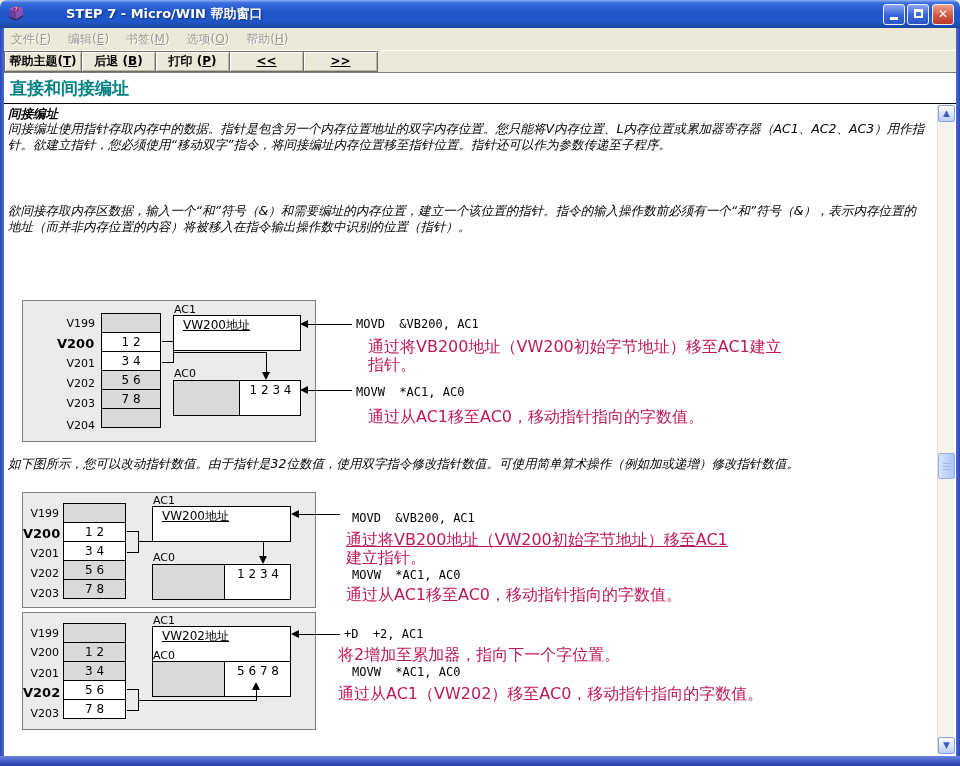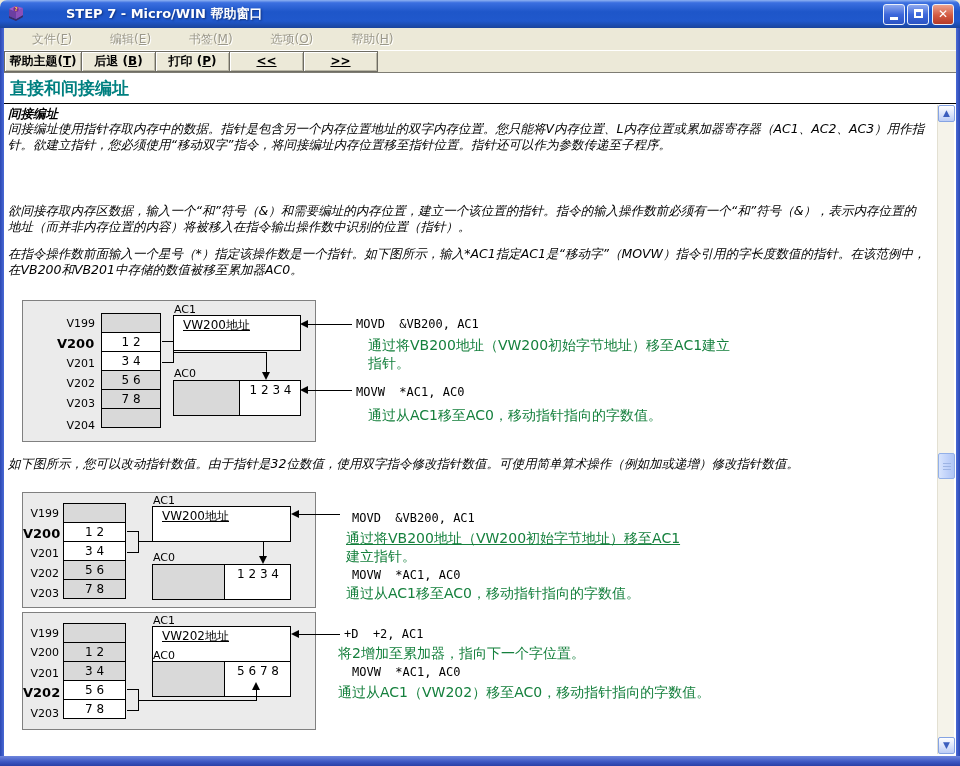--- a/index.html
+++ b/index.html
@@ -21,38 +21,38 @@
   .glyph-close{font-weight:bold;font-size:12px;}
   
   .b-left,.b-right{position:absolute;top:28px;bottom:0;width:4px;
     background:linear-gradient(90deg,#2A47B2,#4A6AD6);}
   .b-left{left:0;} .b-right{right:0;background:linear-gradient(90deg,#4A6AD6,#2A47B2);}
   .b-bottom{position:absolute;left:0;right:0;bottom:0;height:10px;
     background:linear-gradient(180deg,#6F86DD 0%,#3B55C2 60%,#2A3FA6 100%);}
   
   .menubar{position:absolute;left:4px;right:4px;top:28px;height:22px;background:#ECE9D8;
     font-size:12px;color:#9B988A;}
-  .menu-item{display:inline-block;margin-left:22px;padding:3px 6px;color:#9B988A;
+  .menu-item{display:inline-block;margin-left:1px;padding:3px 6px;color:#9B988A;
     text-shadow:1px 1px 0 #FFFFFF;}
   .toolbar{position:absolute;left:4px;right:4px;top:50px;height:23px;background:#ECE9D8;
     border-top:1px solid #FFF;border-bottom:1px solid #7E7C73;}
   .tbtn{position:absolute;top:0px;height:21px;background:#ECE9D8;border:1px solid #6E6C63;
     box-shadow:inset 1px 1px 0 #FFF, inset -1px -1px 0 #B9B6A5;
     font-size:12px;color:#000;text-align:center;line-height:19px;white-space:nowrap;font-weight:bold;}
   .hot{text-decoration:underline;}
   
   .headzone{position:absolute;left:4px;right:4px;top:73px;height:31px;background:#FFF;
     border-bottom:1px solid #000;}
   .page-title{position:absolute;left:6px;top:4px;font-size:17px;font-weight:bold;color:#008080;}
   
   .content{position:absolute;left:4px;right:4px;top:104px;bottom:10px;background:#FFF;overflow:hidden;}
   .txt{position:absolute;font-size:12.5px;line-height:16px;color:#000;font-style:italic;}
   .bold{font-weight:bold;}
   .code{position:absolute;font-family:"DejaVu Sans Mono",monospace;font-size:12px;color:#000;white-space:pre;}
-  .ann{position:absolute;font-size:14px;color:#15803d;white-space:nowrap;}
+  .ann{position:absolute;font-size:16px;color:#be185d;white-space:nowrap;}
   
   .diag{position:absolute;background:#EBEBEB;border:1px solid #808080;}
   .mcell{position:absolute;width:60px;height:20px;border:1px solid #000;background:#D9D9D9;
     font-size:12px;text-align:center;line-height:18px;}
   .mcell.w{background:#FFF;}
   .mlabel{position:absolute;width:34px;text-align:right;font-size:11px;color:#000;}
   .mlabel.big{font-size:13px;font-weight:bold;}
   .aclabel{position:absolute;font-size:11px;color:#000;}
   .acbox{position:absolute;height:36px;background:#FFF;border:1px solid #000;font-size:12px;line-height:18px;}
   .acbox .u{text-decoration:underline;padding-left:9px;}
@@ -124,21 +124,20 @@
 
   <div class="headzone">
     <div class="page-title">直接和间接编址</div>
   </div>
 
   <div class="content">
 
     <div class="txt bold" style="left:4px;top:2px;">间接编址</div>
     <div class="txt" style="left:4px;top:17px;width:918px;">间接编址使用指针存取内存中的数据。指针是包含另一个内存位置地址的双字内存位置。您只能将V内存位置、L内存位置或累加器寄存器（AC1、AC2、AC3）用作指针。欲建立指针，您必须使用“移动双字”指令，将间接编址内存位置移至指针位置。指针还可以作为参数传递至子程序。</div>
     <div class="txt" style="left:4px;top:99px;width:918px;">欲间接存取内存区数据，输入一个“和”符号（&amp;）和需要编址的内存位置，建立一个该位置的指针。指令的输入操作数前必须有一个“和”符号（&amp;），表示内存位置的地址（而并非内存位置的内容）将被移入在指令输出操作数中识别的位置（指针）。</div>
-    <div class="txt" style="left:4px;top:142px;width:918px;">在指令操作数前面输入一个星号（*）指定该操作数是一个指针。如下图所示，输入*AC1指定AC1是“移动字”（MOVW）指令引用的字长度数值的指针。在该范例中，在VB200和VB201中存储的数值被移至累加器AC0。</div>
 
     <div class="diag" style="left:18px;top:196px;width:294px;height:142px;">
       <div class="mlabel" style="left:38px;top:16px;">V199</div>
       <div class="mlabel big" style="left:34px;top:35px;">V200</div>
       <div class="mlabel" style="left:38px;top:56px;">V201</div>
       <div class="mlabel" style="left:38px;top:76px;">V202</div>
       <div class="mlabel" style="left:38px;top:96px;">V203</div>
       <div class="mlabel" style="left:38px;top:118px;">V204</div>
       <div class="mcell" style="left:78px;top:12px;"></div>
       <div class="mcell w" style="left:78px;top:31px;">1 2</div>

